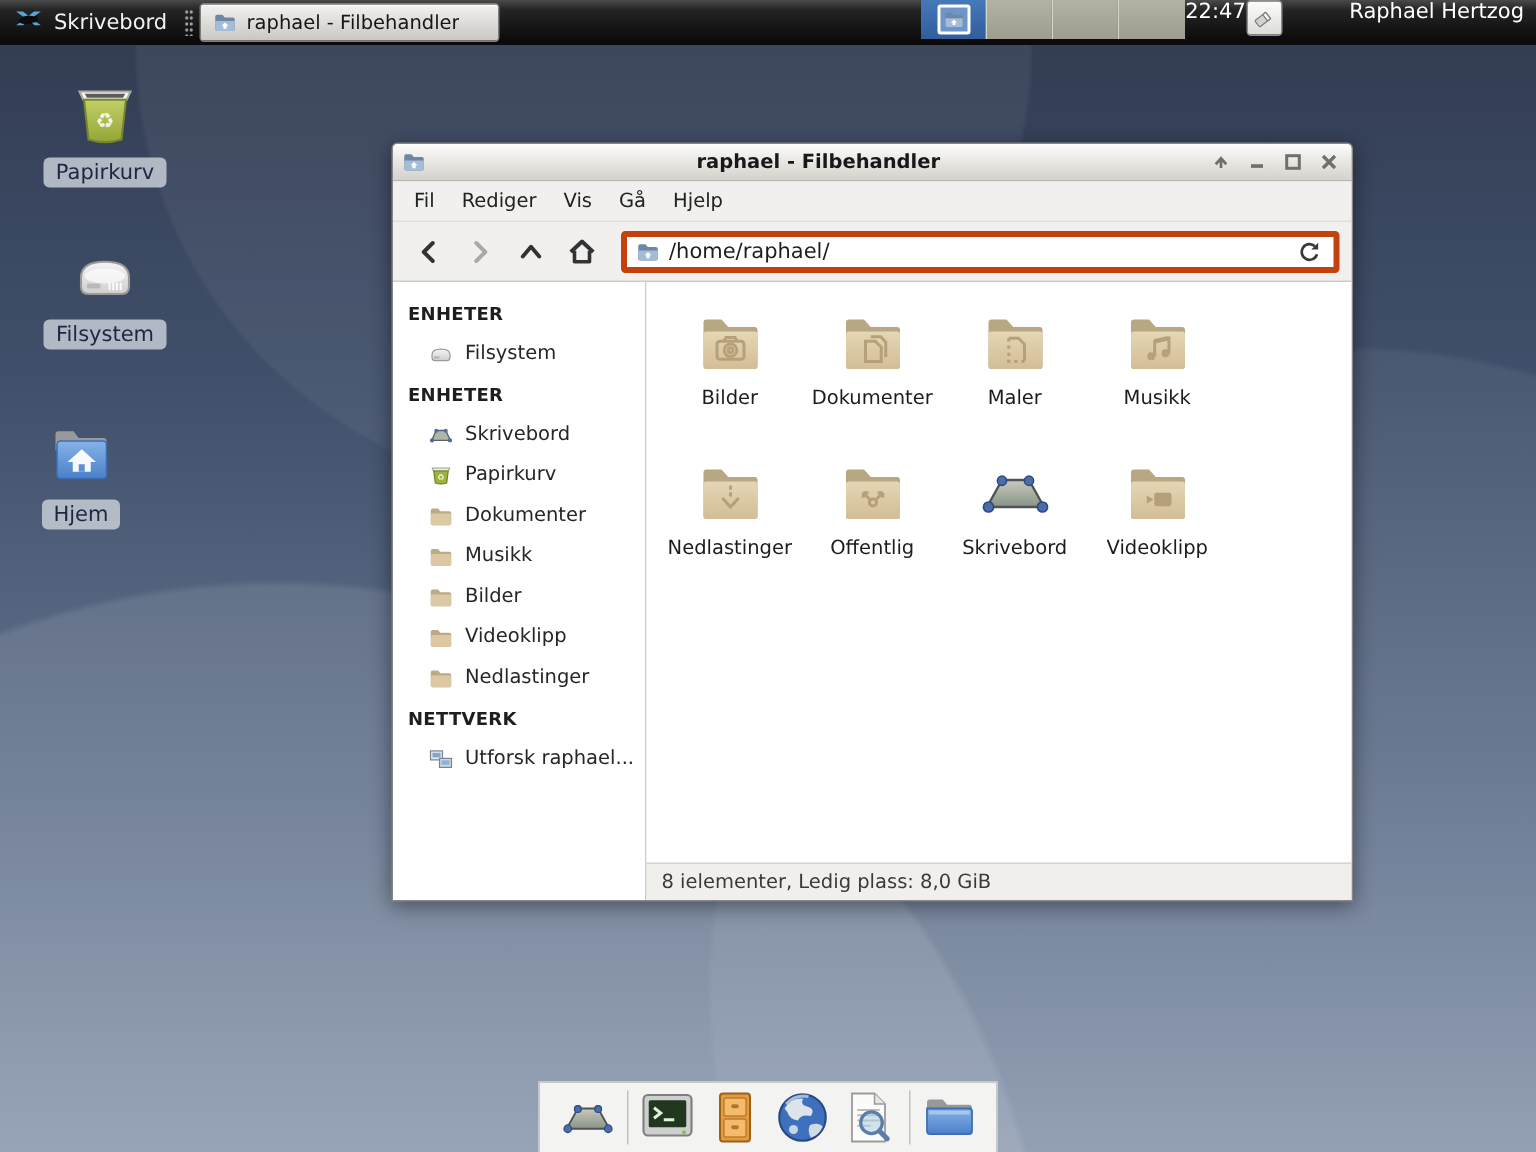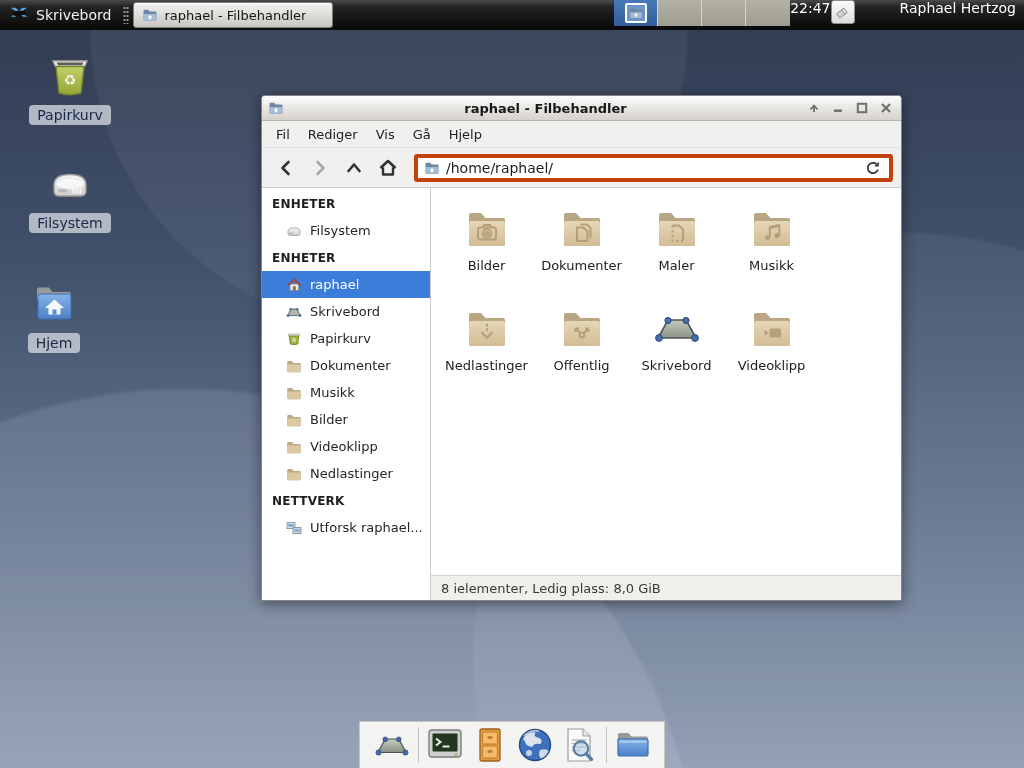--- a/index.html
+++ b/index.html
@@ -83,21 +83,21 @@
     background:#f1f0ee; padding:0 8px; border-bottom:1px solid #ceccc8;
   }
   .tool-btn { width:32px; height:30px; display:flex; align-items:center; justify-content:center; border-radius:3px; }
   .path-entry {
     flex:1; height:28px; margin-left:8px; background:#fff;
     border:4px solid #c2410c; border-radius:3px;
     display:flex; align-items:center; gap:6px; padding:0 8px 0 6px;
   }
   .path-text { flex:1; font-size:14px; color:#1d1d1d; }
   .content { flex:1; display:flex; min-height:0; }
-  .sidebar { width:169px; flex:0 0 169px; background:#fff; border-right:1px solid #ceccc8; padding-top:2px; overflow:hidden; }
+  .sidebar { width:169px; flex:0 0 169px; background:#fff; border-right:1px solid #ceccc8; padding-top:7px; overflow:hidden; }
   .side-header { height:27px; display:flex; align-items:center; padding-left:10px;
     font-size:12px; font-weight:bold; color:#1e1e1e; letter-spacing:.2px; }
   .side-item { height:27px; display:flex; align-items:center; gap:8px; padding-left:24px; font-size:13px; color:#262626; }
   .side-item.selected { background:#3b7dd8; color:#fff; }
   .side-item .sicon { width:16px; height:16px; flex:0 0 16px; }
   .side-item span { white-space:nowrap; }
   .maincol { flex:1; display:flex; flex-direction:column; min-width:0; }
   .iconview { flex:1; background:#fff; padding:10px 0 0 8px;
     display:grid; grid-template-columns:repeat(4,95px); grid-auto-rows:100px; align-content:start; }
   .file-item { display:flex; flex-direction:column; align-items:center; padding-top:6px; }
@@ -446,26 +446,20 @@
   <div class="content">
     <div class="sidebar">
       <div class="side-header">ENHETER</div>
       <div class="side-item">
         <svg class="sicon">
             <use href="#drive16"></use>
           </svg>
         <span>Filsystem</span>
       </div>
       <div class="side-header">ENHETER</div>
-      <div class="side-item selected">
-        <svg class="sicon">
-            <use href="#home16"></use>
-          </svg>
-        <span>raphael</span>
-      </div>
       <div class="side-item">
         <svg class="sicon">
             <use href="#desktop16"></use>
           </svg>
         <span>Skrivebord</span>
       </div>
       <div class="side-item">
         <svg class="sicon">
             <use href="#trash16"></use>
           </svg>

